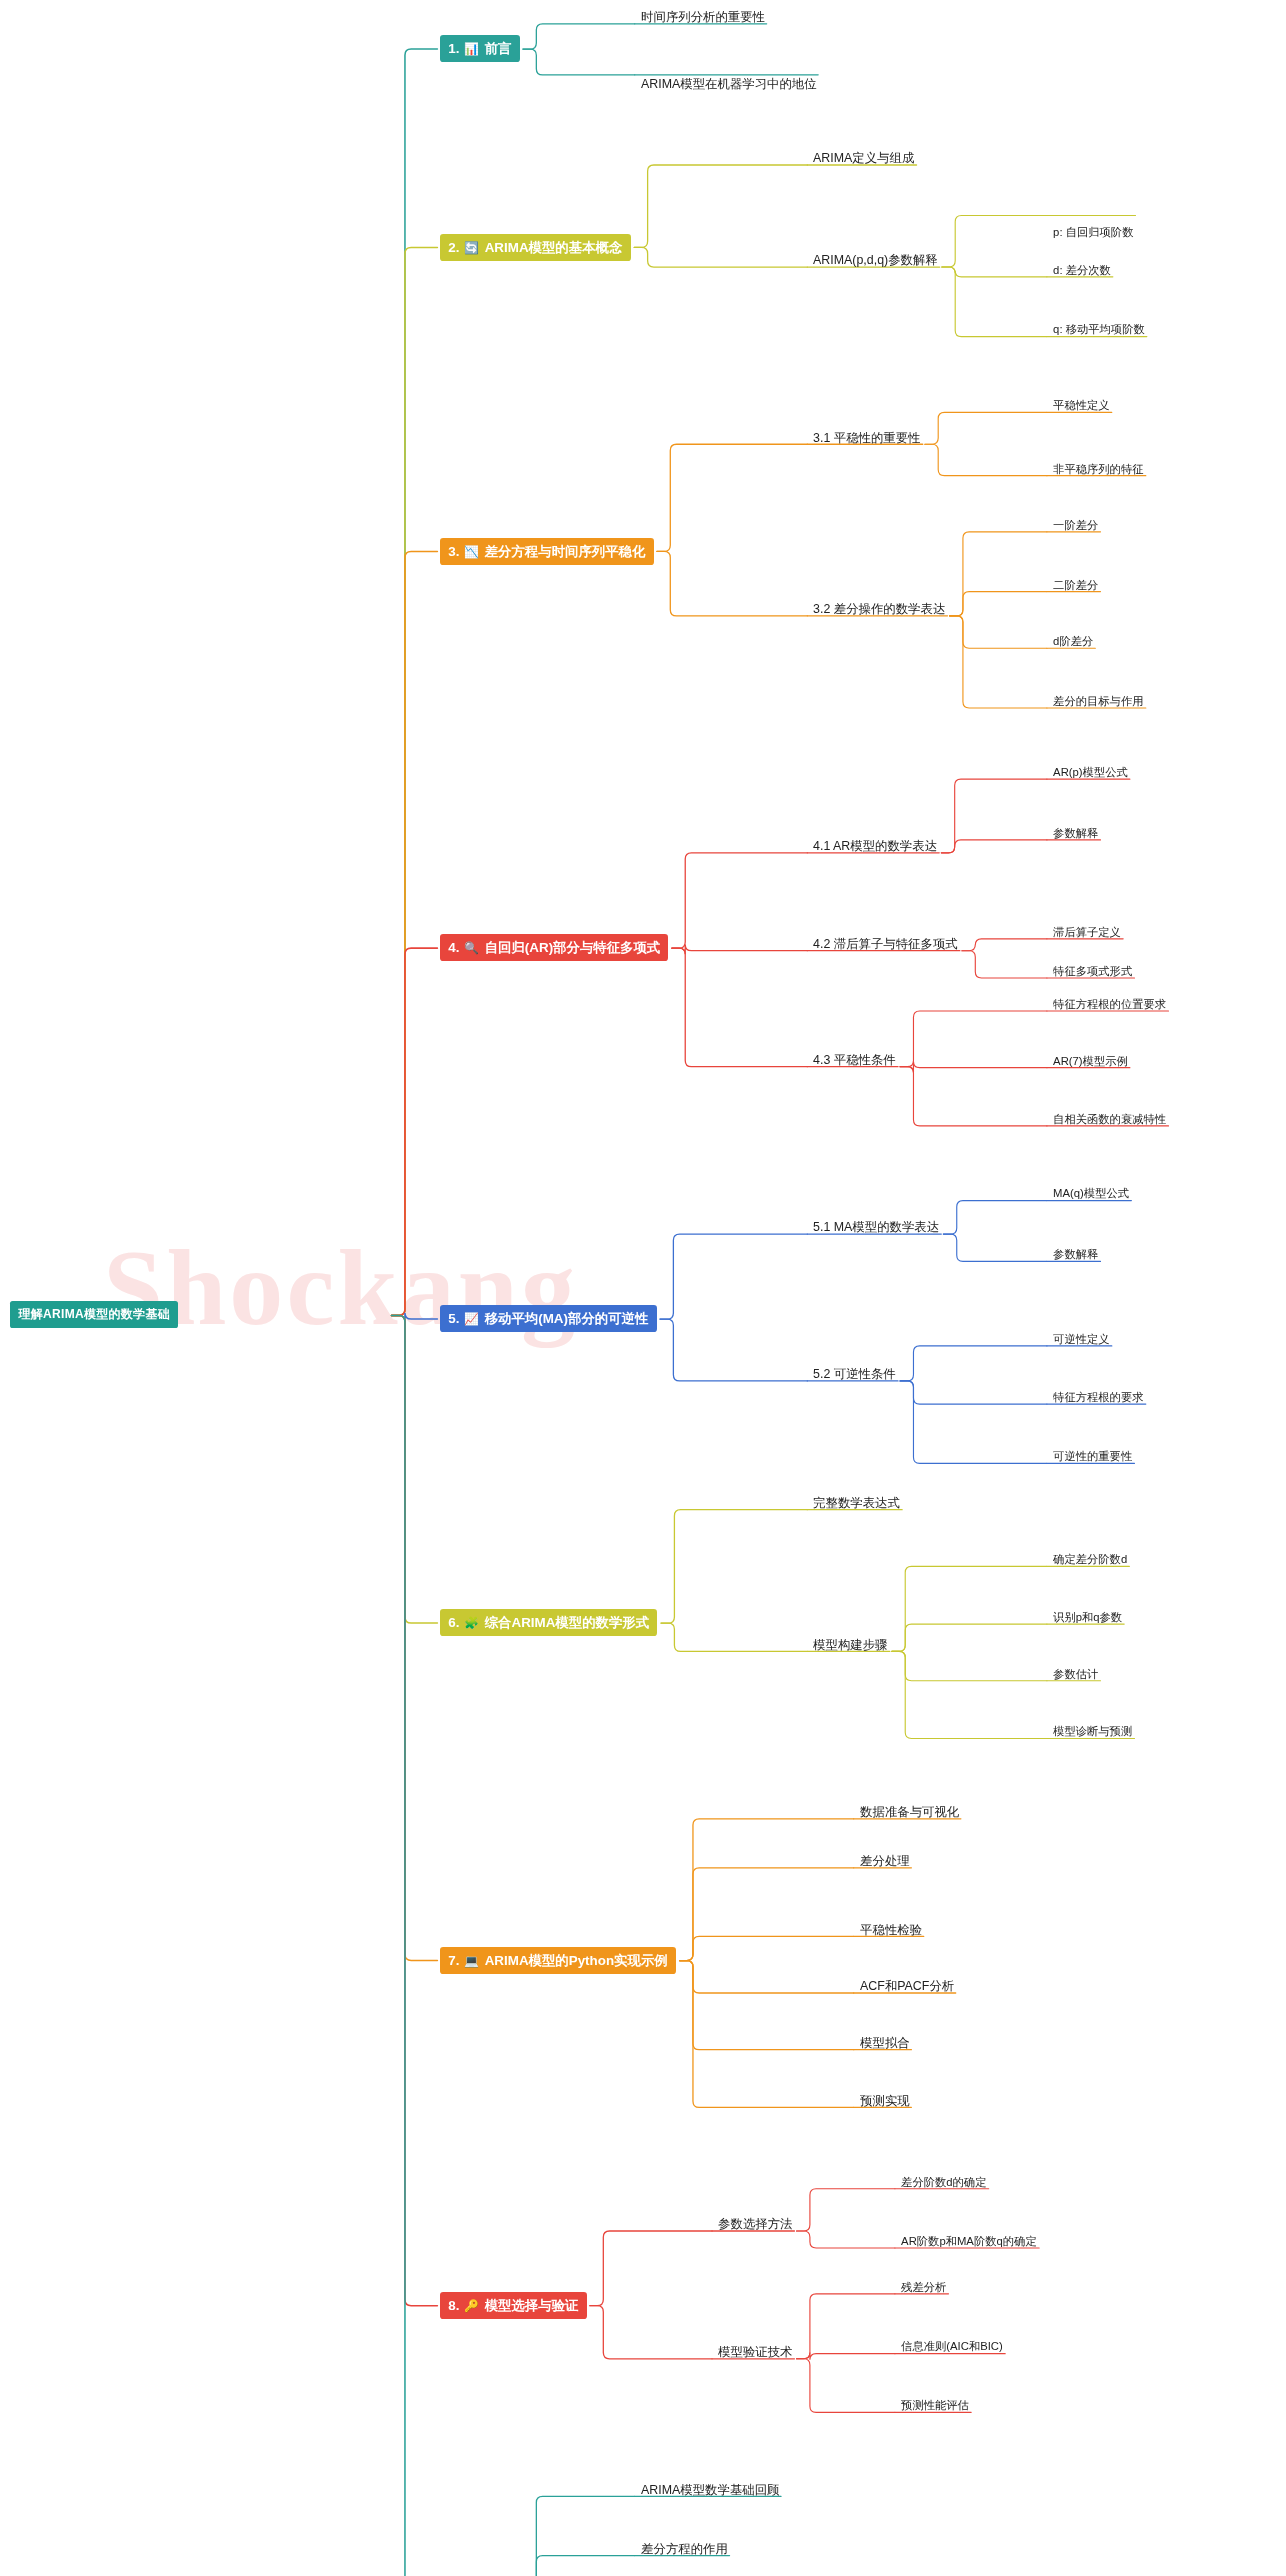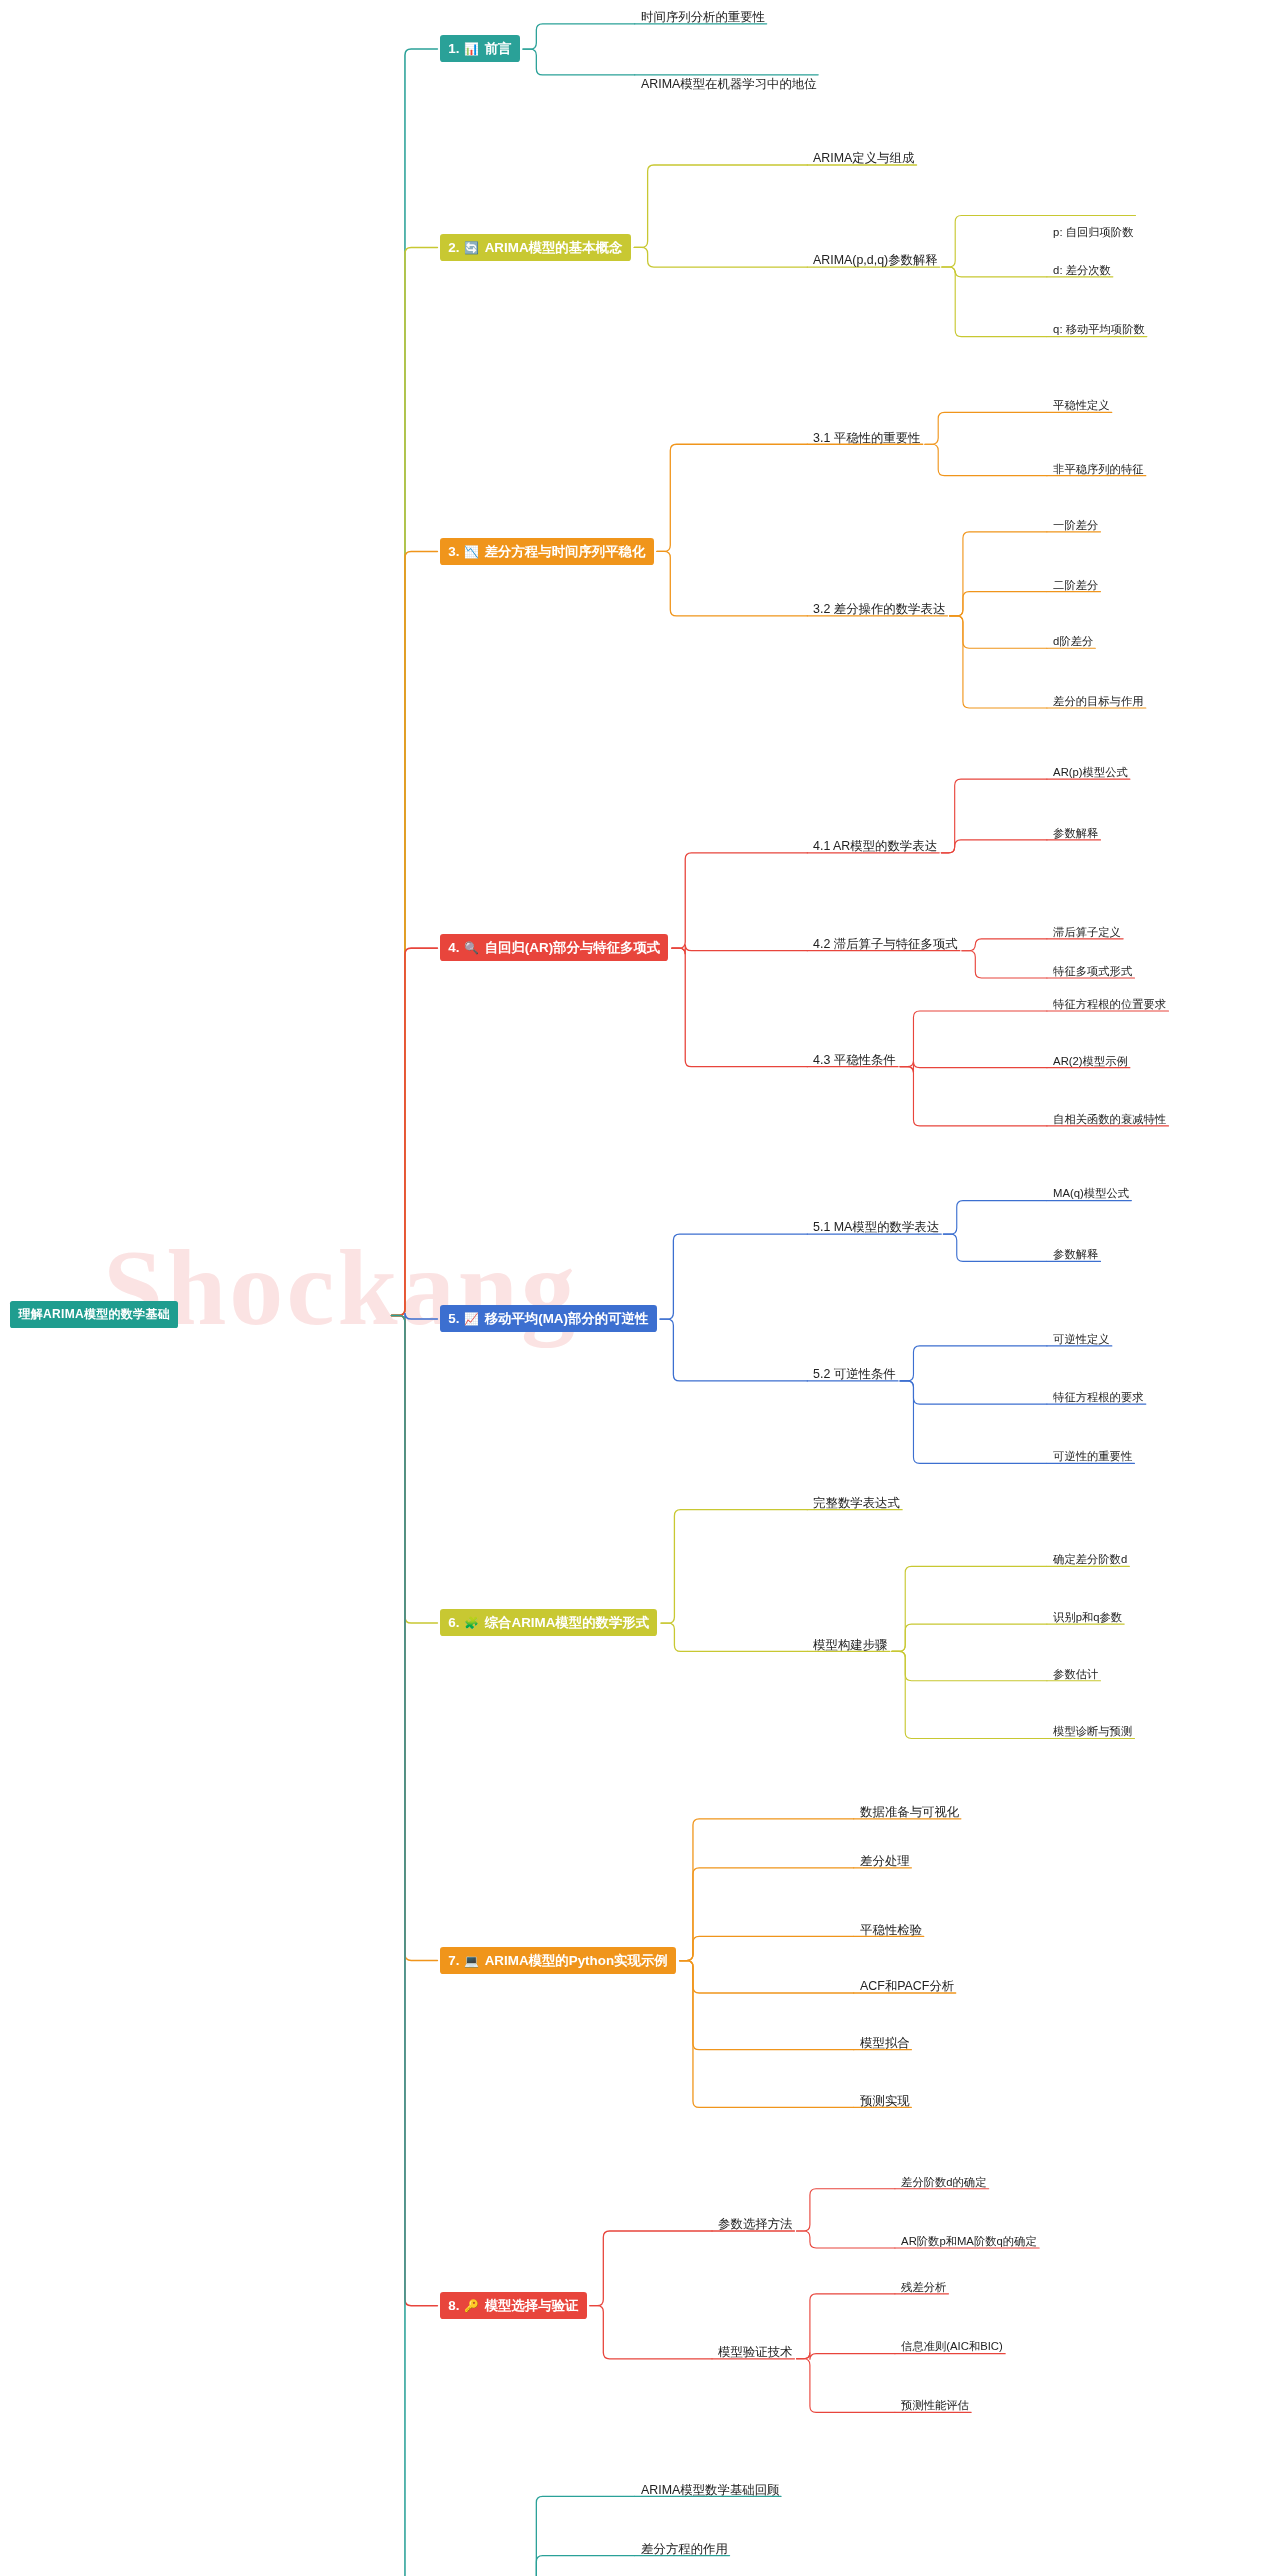--- a/index.html
+++ b/index.html
@@ -193,21 +193,21 @@
         <span>自回归(AR)部分与特征多项式</span>
       </div>
       <div class="node l2" style="left: 811px; top: 837px;">4.1 AR模型的数学表达</div>
       <div class="node l3" style="left: 1051px; top: 764px;">AR(p)模型公式</div>
       <div class="node l3" style="left: 1051px; top: 825px;">参数解释</div>
       <div class="node l2" style="left: 811px; top: 935px;">4.2 滞后算子与特征多项式</div>
       <div class="node l3" style="left: 1051px; top: 924px;">滞后算子定义</div>
       <div class="node l3" style="left: 1051px; top: 963px;">特征多项式形式</div>
       <div class="node l2" style="left: 811px; top: 1051px;">4.3 平稳性条件</div>
       <div class="node l3" style="left: 1051px; top: 996px;">特征方程根的位置要求</div>
-      <div class="node l3" style="left: 1051px; top: 1053px;">AR(2)模型示例</div>
+      <div class="node l3" style="left: 1051px; top: 1053px;">AR(7)模型示例</div>
       <div class="node l3" style="left: 1051px; top: 1111px;">自相关函数的衰减特性</div>
       <div class="node l1" style="background: rgb(60, 111, 208); left: 440px; top: 1305px;">
         <span class="num">5.</span>
         <span class="emoji">📈</span>
         <span>移动平均(MA)部分的可逆性</span>
       </div>
       <div class="node l2" style="left: 811px; top: 1218px;">5.1 MA模型的数学表达</div>
       <div class="node l3" style="left: 1051px; top: 1185px;">MA(q)模型公式</div>
       <div class="node l3" style="left: 1051px; top: 1246px;">参数解释</div>
       <div class="node l2" style="left: 811px; top: 1365px;">5.2 可逆性条件</div>

